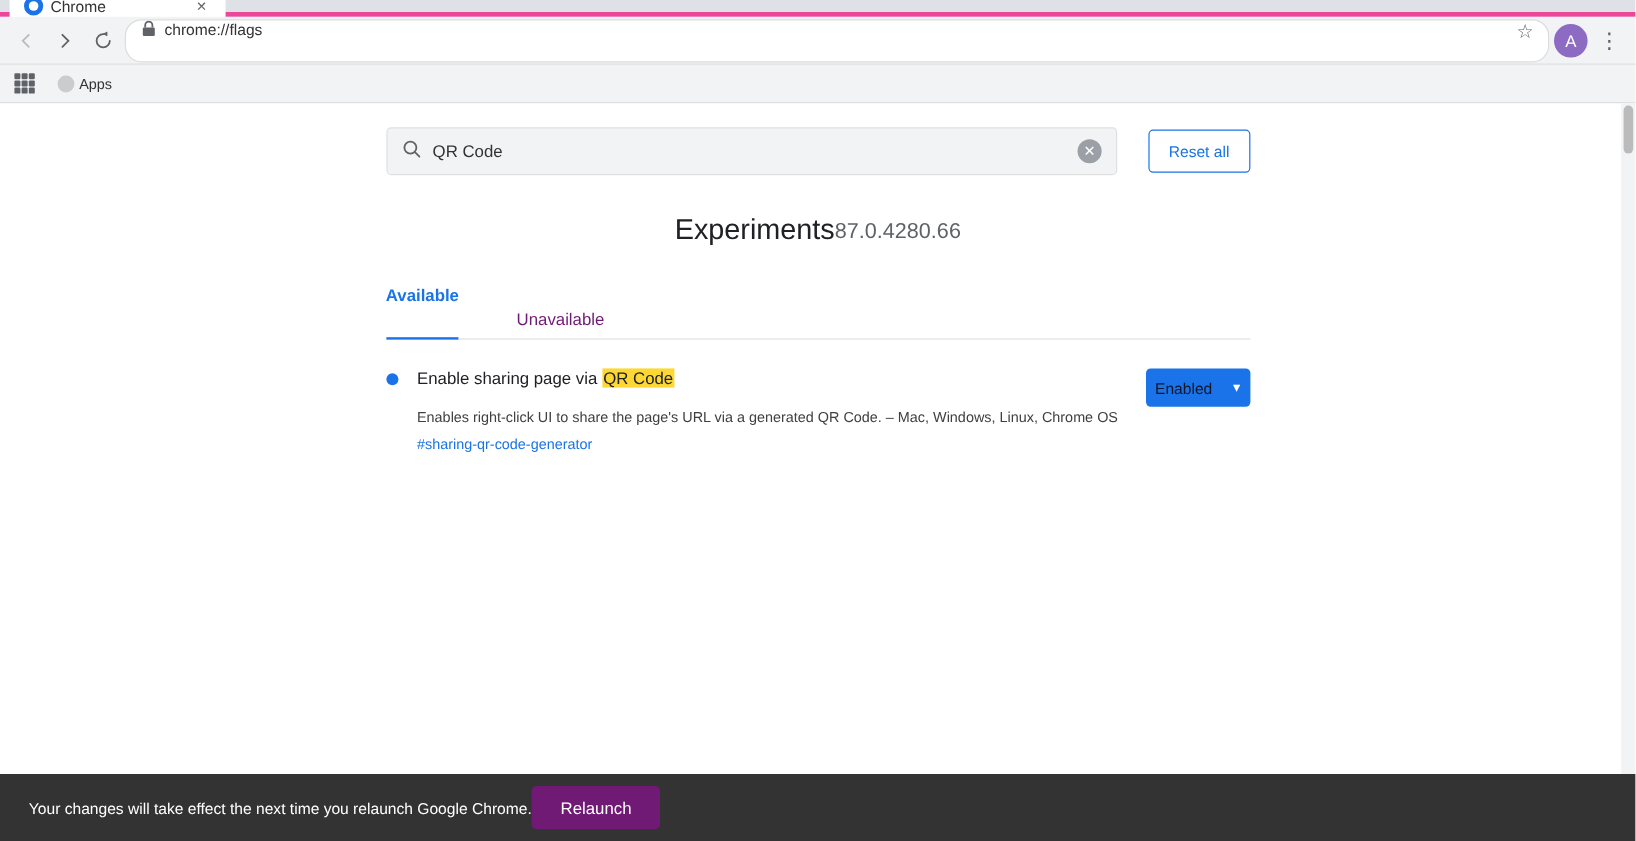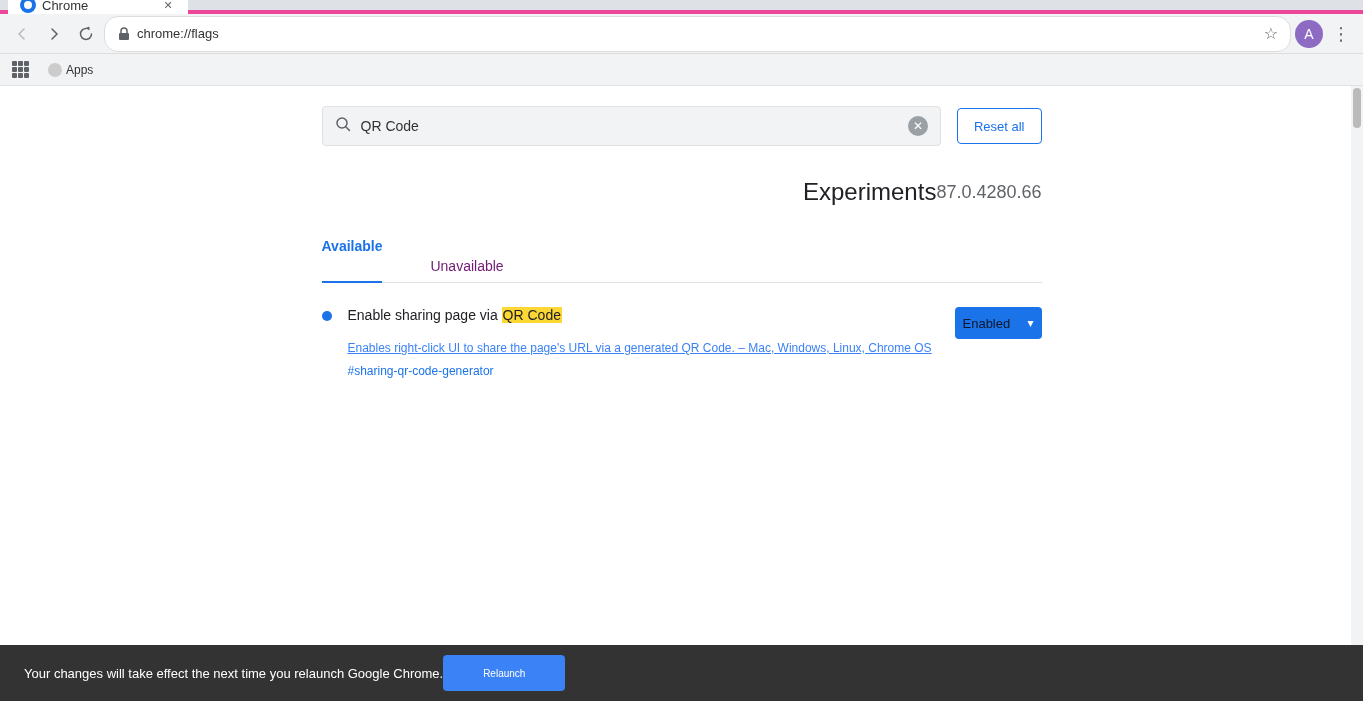--- a/index.html
+++ b/index.html
@@ -74,21 +74,20 @@
       font-size: 16px;
     }
     .nav-btn.disabled { color: #bbb; cursor: default; }
     .address-bar {
       flex: 1;
       height: 36px;
       background: #fff;
       border: 1px solid #ddd;
       border-radius: 14px;
       display: flex;
-      align-items: center;
       padding: 0 12px;
       gap: 6px;
       font-size: 13px;
       color: #333;
     }
     .address-bar-lock {
       width: 14px; height: 14px;
       display: flex; align-items: center; justify-content: center;
       color: #5f6368;
     }
@@ -227,30 +226,31 @@
     .reset-all-btn {
       height: 36px;
       padding: 0 16px;
       background: #fff;
       border: 1px solid #1a73e8;
       border-radius: 4px;
       color: #1a73e8;
       font-size: 13px;
       cursor: pointer;
       font-family: inherit;
+      margin-left: 10px;
     }
 
     
     .main-container {
       width: 720px;
     }
     .page-header {
       display: flex;
       align-items: center;
-      justify-content: flex-end;
+      justify-content: center;
       margin-bottom: 24px;
     }
     .page-title {
       font-size: 24px;
       font-weight: 400;
       color: #202124;
     }
     .version-text {
       font-size: 18px;
       color: #5f6368;
@@ -308,24 +308,23 @@
       font-size: 14px;
       color: #202124;
       margin-bottom: 16px;
     }
     .experiment-title .highlight {
       background: #fdd835;
       padding: 0 1px;
     }
     .experiment-desc {
       font-size: 12px;
-      color: #3b82f6;
+      color: #404040;
       line-height: 1.5;
       margin-bottom: 4px;
-      text-decoration: underline;
     }
     .experiment-link {
       font-size: 12px;
       color: #1a73e8;
       text-decoration: none;
     }
     .experiment-control {
       flex-shrink: 0;
     }
     .enabled-select {
@@ -366,26 +365,26 @@
       align-items: center;
       padding: 0 24px;
       flex-shrink: 0;
     }
     .bottom-message {
       color: #fff;
       font-size: 13px;
     }
     .relaunch-btn {
       height: 36px;
-      padding: 0 40px;
-      background: #3b82f6;
+      padding: 0 24px;
+      background: #701a75;
       border: none;
       border-radius: 4px;
       color: #fff;
-      font-size: 10px;
+      font-size: 14px;
       cursor: pointer;
       font-family: inherit;
       font-weight: 500;
     }
   </style>
 </head>
 <body>
 
 <div class="browser-titlebar">
   <div class="tab-area">

